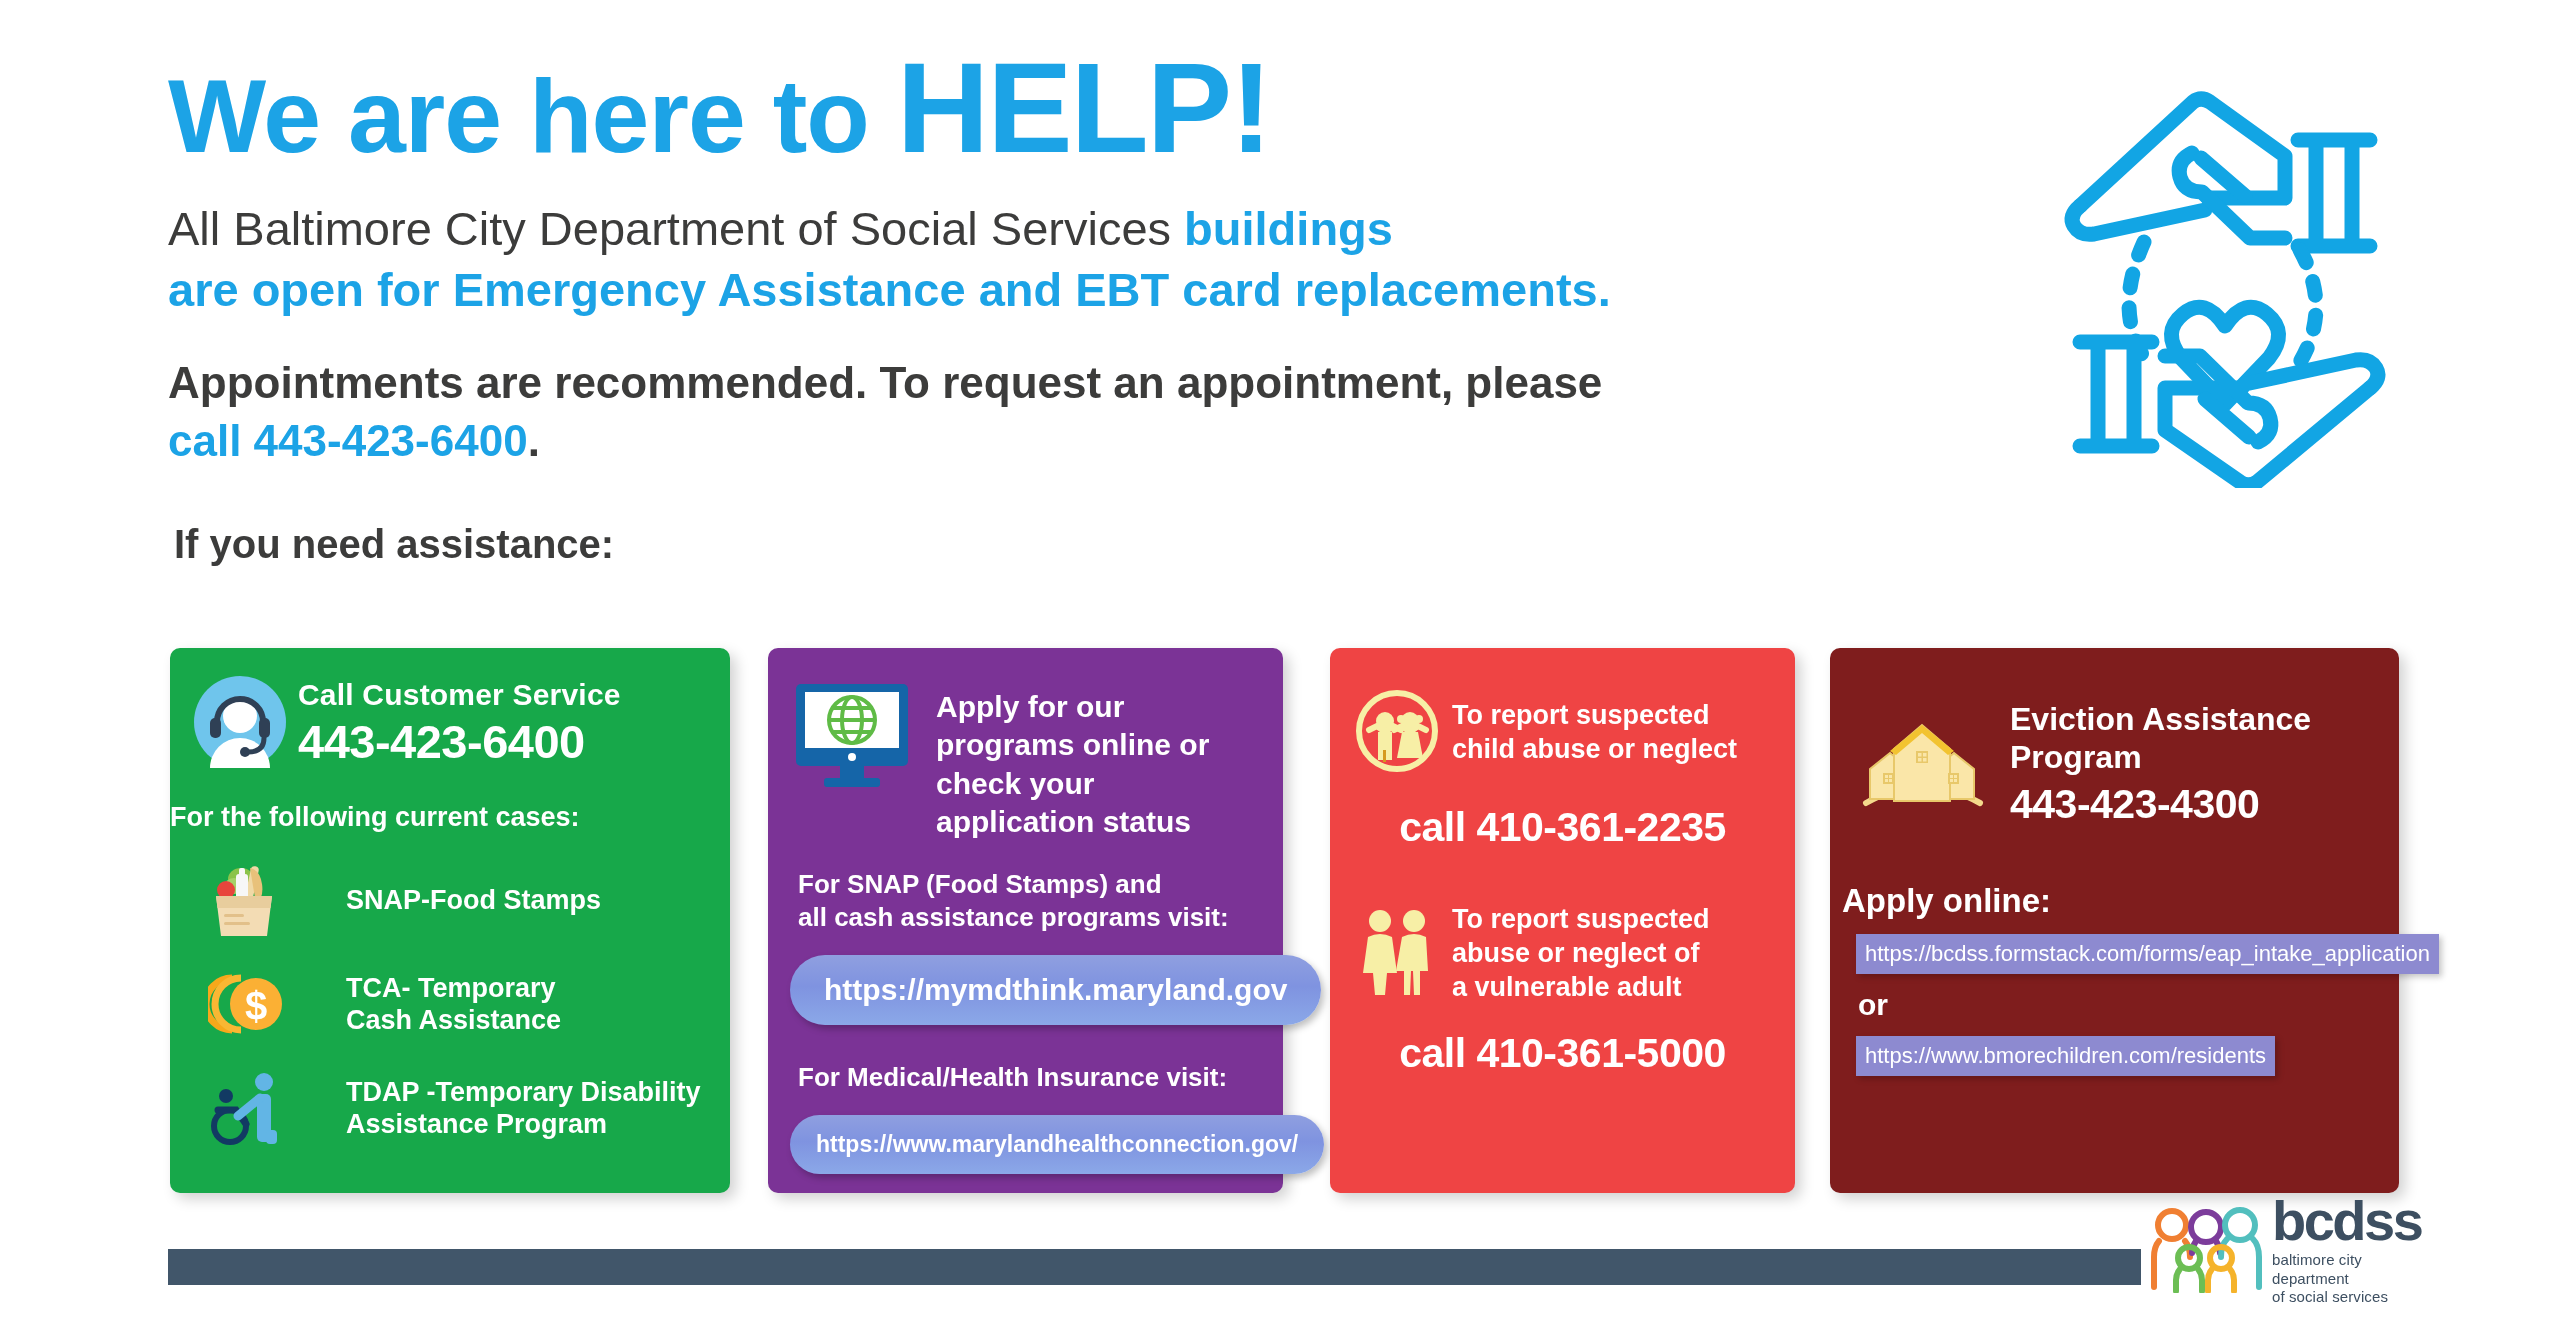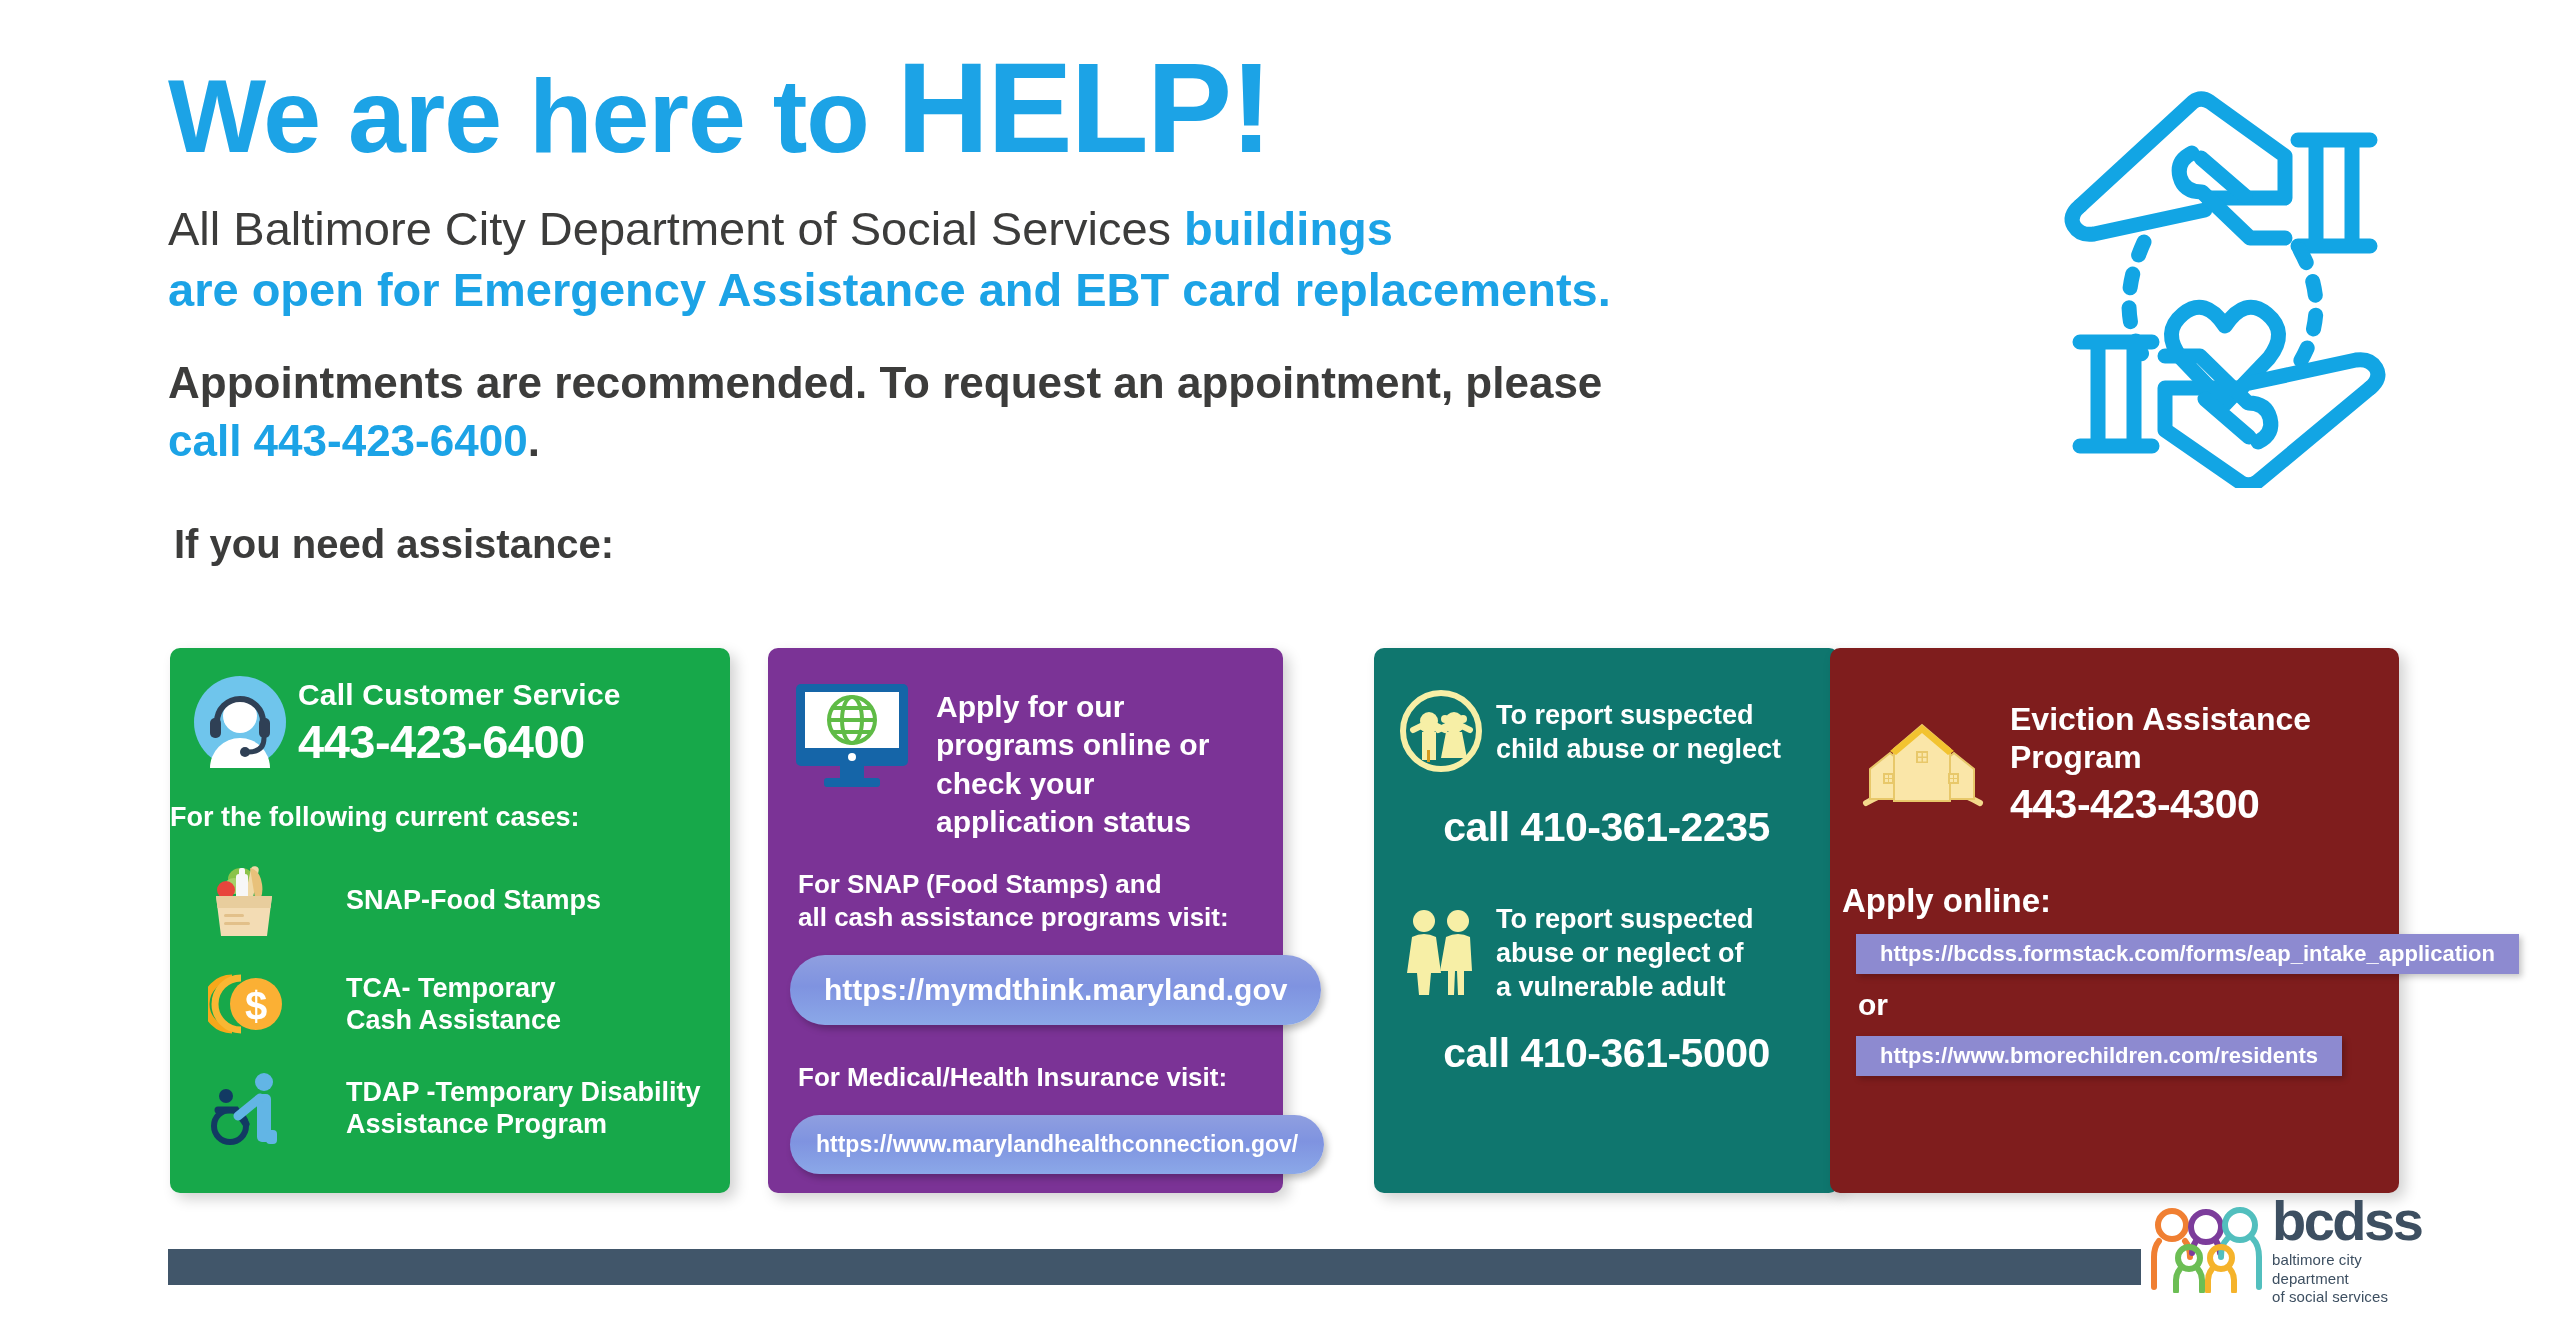--- a/index.html
+++ b/index.html
@@ -34,21 +34,21 @@
   
   .cards { position:absolute; left:170px; top:648px; width:2260px; height:545px; }
   .card {
     position:absolute; top:0; height:545px; border-radius:10px;
     box-shadow: 6px 6px 14px rgba(0,0,0,0.18);
     color:#ffffff;
     padding: 0;
   }
   .card-green  { left:0px;    width:560px;  background:#17A84A; }
   .card-purple { left:598px;  width:515px;  background:#7B3396; }
-  .card-gold   { left:1204px; width:465px;  background:#0f766e; }
+  .card-gold   { left:1160px; width:465px;  background:#ef4444; }
   .card-blue   { left:1660px; width:569px;  background:#7f1d1d; }
 
   
   .g-head { padding: 28px 22px 0 24px; display:flex; align-items:center; }
   .g-headtxt { margin-left:12px; }
   .g-title { font-size:30px; font-weight:700; line-height:1.15; letter-spacing:.2px; }
   .g-phone { font-size:47px; font-weight:700; line-height:1.2; margin-top:2px; letter-spacing:-.5px;}
   .g-caption { text-align:left; font-size:27px; font-weight:700; margin-top:30px; }
   .g-list { margin-top:22px; padding:0 18px 0 30px; }
   .g-item { display:flex; align-items:center; min-height:90px; margin-bottom:14px;gap:40px; }
@@ -73,21 +73,21 @@
   .a-txt { font-size:27px; font-weight:700; line-height:1.25; margin-left:12px; color:#ffffff;}
   .a-phone { font-size:41px; font-weight:700; text-align:center; margin-top:26px; letter-spacing:-.5px;}
 
   
   .b-head { display:flex; align-items:center; padding: 52px 0 0 22px; }
   .b-title { font-size:32px; font-weight:700; line-height:1.2; margin-left:18px; }
   .b-phone { font-size:41px; font-weight:700; line-height:1.25; margin-top:2px; letter-spacing:-.5px;}
   .b-apply { font-size:33px; font-weight:700; margin:52px 0 0 12px; }
   .b-link {
     display:inline-block; background:#8D8AD0; color:#ffffff;
-    font-size:22px; font-weight:700; padding:7px 24px; margin:14px 0 0 26px;
+    font-size:22px; font-weight:400; padding:7px 9px; margin:14px 0 0 26px;
     box-shadow: 3px 3px 6px rgba(0,0,0,0.22);
   }
   .b-or { font-size:30px; font-weight:700; margin:14px 0 0 28px; }
 
   
   .footer-bar { position:absolute; left:168px; top:1249px; width:1973px; height:36px; background:#41566A; }
   .logo { position:absolute; left:2148px; top:1198px; width:290px; height:105px; display:flex; align-items:center; }
   .logo-text { margin-left:8px; }
   .logo-word { font-size:56px; font-weight:700; color:#3D4F61; letter-spacing:-2.5px; line-height:.95; }
   .logo-tag { font-size:15px; color:#3D4F61; line-height:1.25; margin-top:4px; letter-spacing:.1px;}

